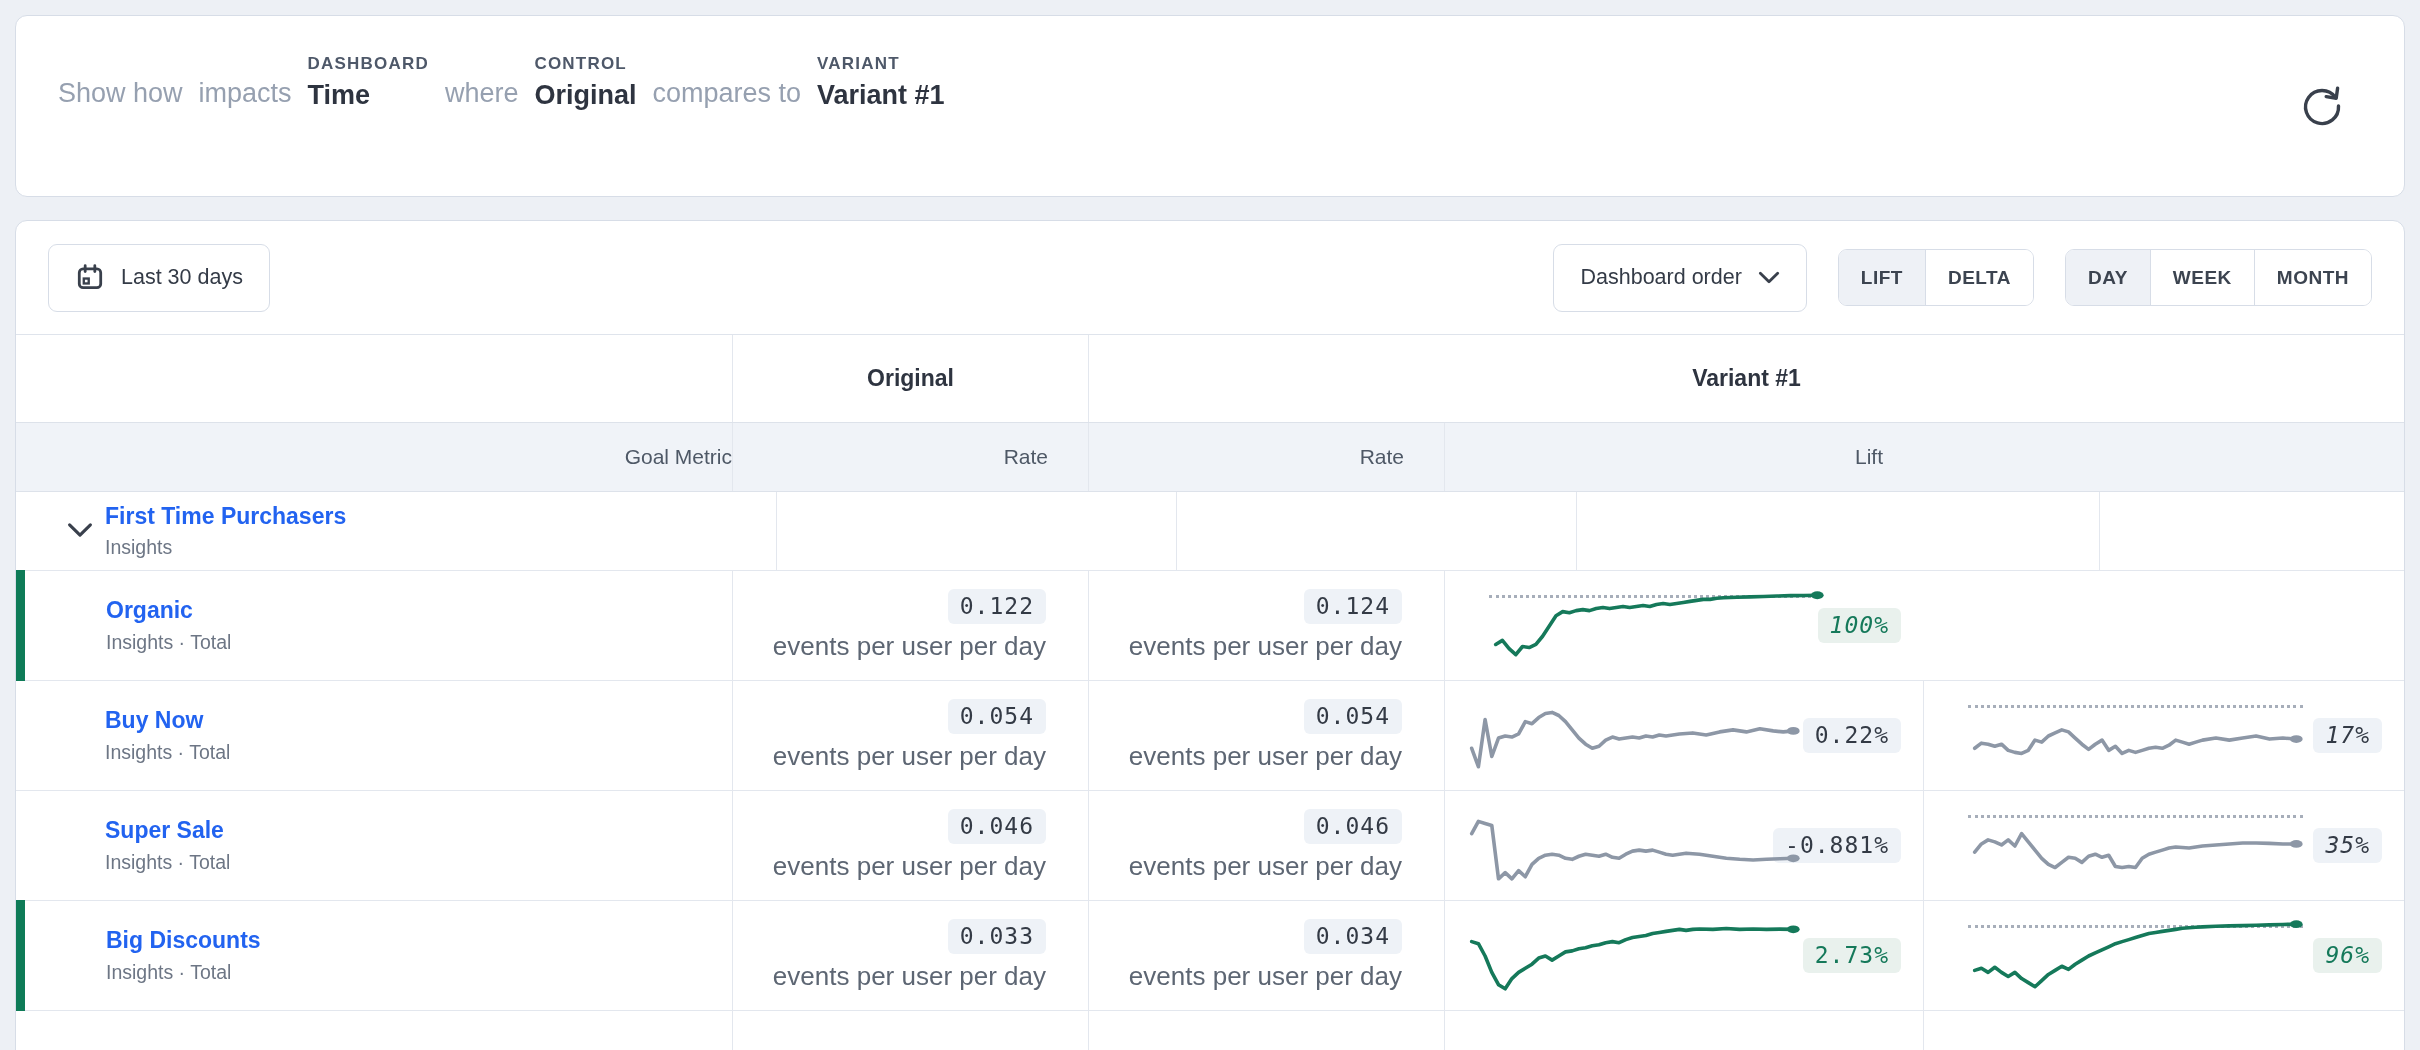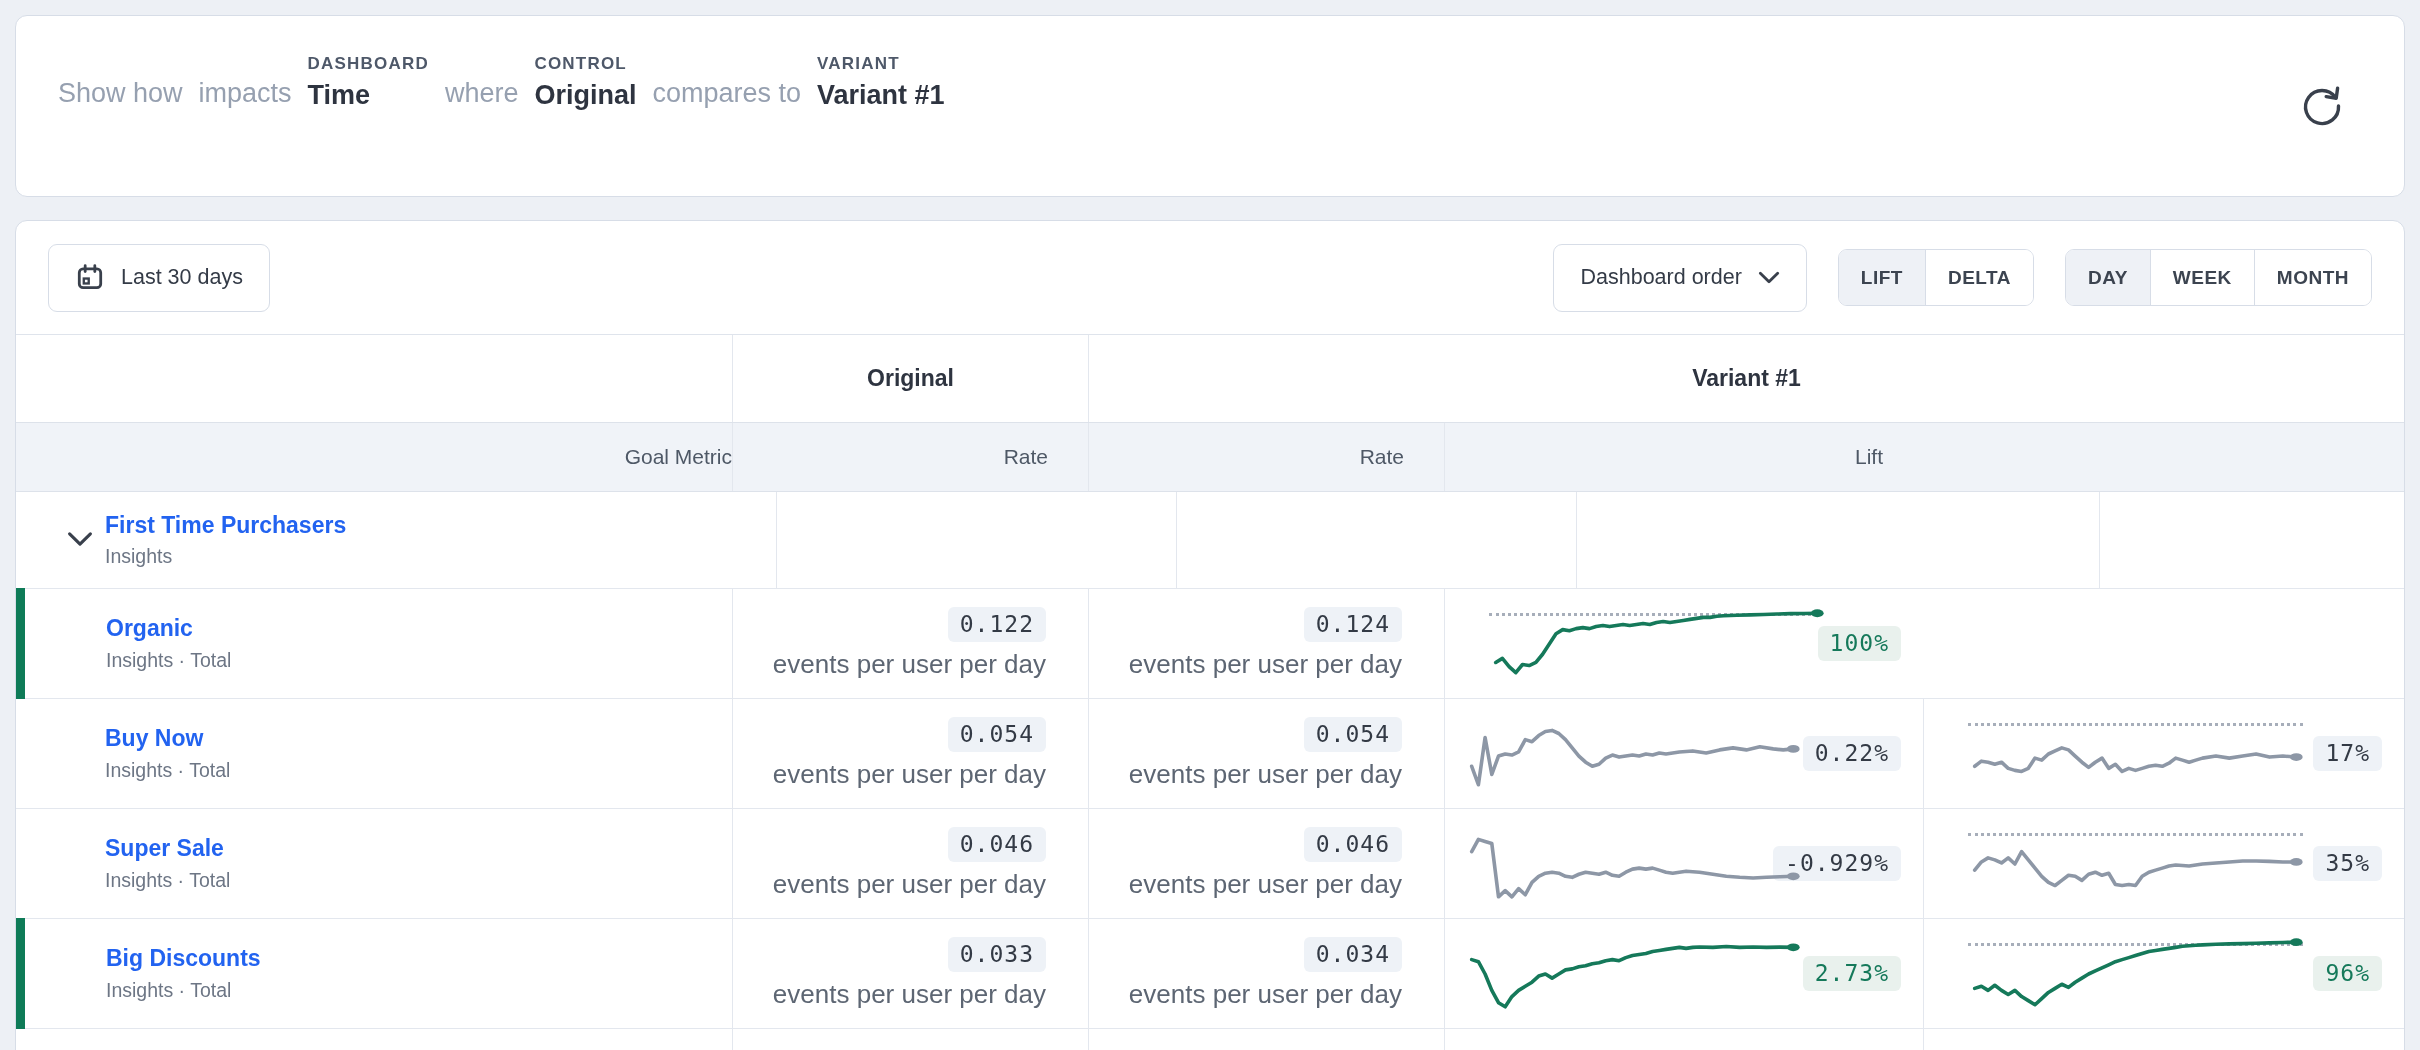--- a/index.html
+++ b/index.html
@@ -55,21 +55,21 @@
     padding:0 22px; cursor:pointer;
   }
   .seg button:first-child { border-left:none; }
   .seg button.selected { background:#eef1f6; }
   
   .tbl { width:100%; }
   .trow { display:grid; grid-template-columns:716px 356px 356px 479px 1fr; position:relative; }
   .trow-group-hdr { grid-template-columns:716px 356px 1fr; height:88px; border-top:1px solid #dfe4ec; }
   .trow-sub { height:70px; background:#f0f3f8; border-top:1px solid #dde2ea; border-bottom:1px solid #dde2ea; }
   .trow-data { height:110px; border-bottom:1px solid #e3e7ee; }
-  .trow-data.first { height:97px;gap:44px; }
+  .trow-data.first { height:79px;gap:44px; }
   .trow-partial { height:60px; }
   .c { border-left:1px solid #e3e7ee; display:flex; flex-direction:column; justify-content:center; }
   .c:first-child { border-left:none; }
   .c-center { align-items:center; }
   .group-hdr-txt { font-size:23px; font-weight:bold; color:#2e3440; }
   .sub-lbl { font-size:21px; font-weight:500; color:#4e5866; }
   .c-left { padding-left:41px; align-items:flex-end; }
   .c-right { padding-right:40px; align-items:flex-end; }
   .name-cell { padding-left:89px; align-items:flex-start; position:relative; }
   .expander {
@@ -80,21 +80,21 @@
   .metric-sub { font-size:19.5px; color:#6d7685; margin-top:6px; }
   .rate-cell { align-items:flex-end; padding-right:42px; }
   .pill {
     font-family:"DejaVu Sans Mono", monospace;
     font-size:23px; letter-spacing:1px; color:#333a45;
     background:#eef2f7; border-radius:6px; padding:3px 12px; line-height:1.25;
   }
   .pill.green { background:#e9f1ed; color:#15795a; }
   .unit { font-size:26px; color:#5d6673; margin-top:7px; }
   .spark-cell { flex-direction:row; align-items:center; justify-content:space-between; padding-left:20px; padding-right:22px; }
-  .spark-cell.conf { padding-left:44px; }
+  .spark-cell.conf { padding-left:44px;font-style:italic; }
   .spark-wrap { position:relative; width:335px; height:82px; }
   .spark-wrap svg { position:absolute; left:0; top:0; width:335px; height:82px; }
   .threshold {
     position:absolute; left:0; right:0; top:10px;
     border-top:3px dotted #a7aeba;
   }
   .sigbar { position:absolute; left:0; top:-1px; bottom:-1px; width:9px; background:#0e7b57; z-index:2; }
   .icon-stroke { stroke:#39404c; fill:none; }
 </style>
 </head>
@@ -277,21 +277,21 @@
         <span class="pill">0.046</span>
         <span class="unit">events per user per day</span>
       </div>
       <div class="c spark-cell">
         <div class="spark-wrap">
           <svg viewBox="0 0 100 40" preserveAspectRatio="none">
               <polyline points="2,14 4,8 6,9 8,10 10,36 12,33 14,36 16,32 18,35 20,29 22,26 24,24.5 26,24 28,24.5 30,26 32,26.5 34,25 36,24 38,24.5 40,25 42,24 44,25.5 46,26 48,24 50,22.5 52,22 54,22.5 56,22 58,23 60,24 62,24.5 64,24 66,23.5 70,24 74,25 78,26 82,26.5 86,26.8 90,26.5 94,26.2 98,26" fill="none" stroke="#8d97a6" stroke-width="3.6" vector-effect="non-scaling-stroke" stroke-linejoin="round" stroke-linecap="round"></polyline>
               <circle cx="98" cy="26" r="1.9" fill="#8d97a6"></circle>
             </svg>
         </div>
-        <span class="pill">-0.929%</span>
+        <span class="pill">-0.881%</span>
       </div>
       <div class="c spark-cell conf">
         <div class="spark-wrap">
           <div class="threshold"></div>
           <svg viewBox="0 0 100 40" preserveAspectRatio="none">
               <polyline points="2,23 4,19 6,17 8,18 10,19.5 12,17 14,20 16,14 18,18 20,22 22,26 24,29 26,30.5 28,28 30,25.5 32,26 34,28 36,25 38,24 40,25.5 42,24.5 44,30 46,30.5 48,30 50,30.5 52,26 54,24 56,23 58,22 60,21 62,20.5 66,21 70,20 74,19.5 78,19 82,18.5 86,18.5 90,18.7 94,19 98,19" fill="none" stroke="#8d97a6" stroke-width="3.6" vector-effect="non-scaling-stroke" stroke-linejoin="round" stroke-linecap="round"></polyline>
               <circle cx="98" cy="19" r="1.9" fill="#8d97a6"></circle>
             </svg>
         </div>
         <span class="pill">35%</span>

